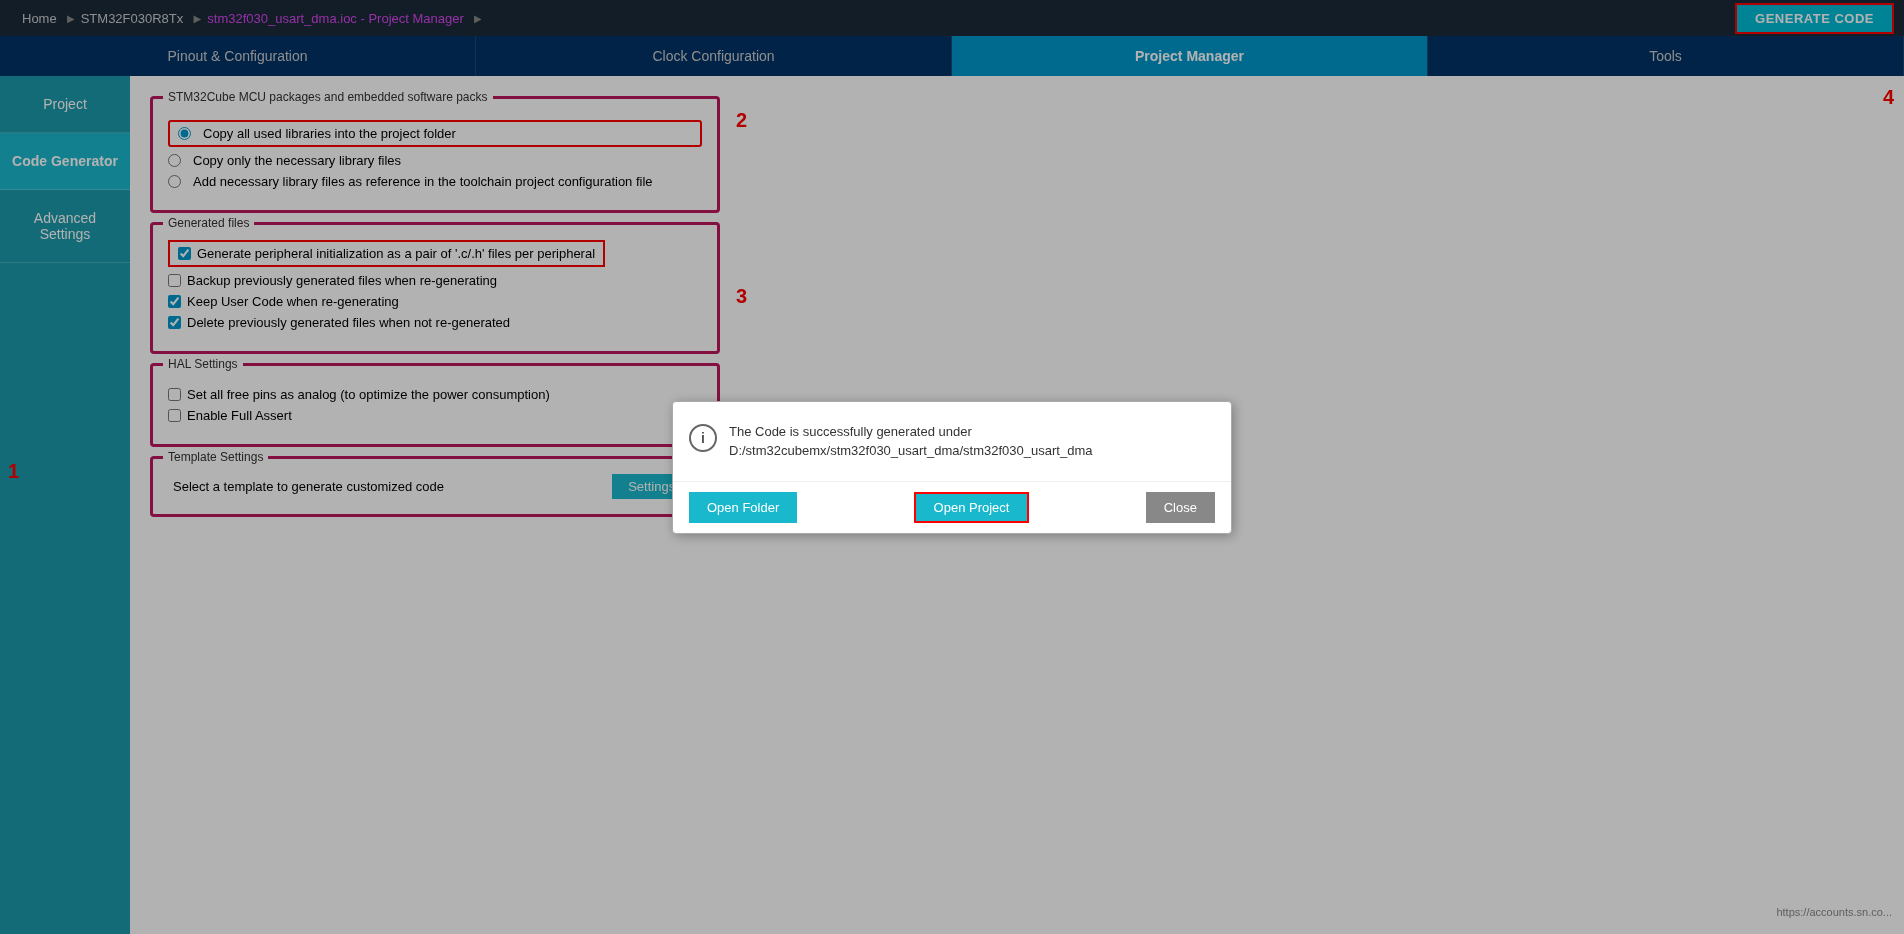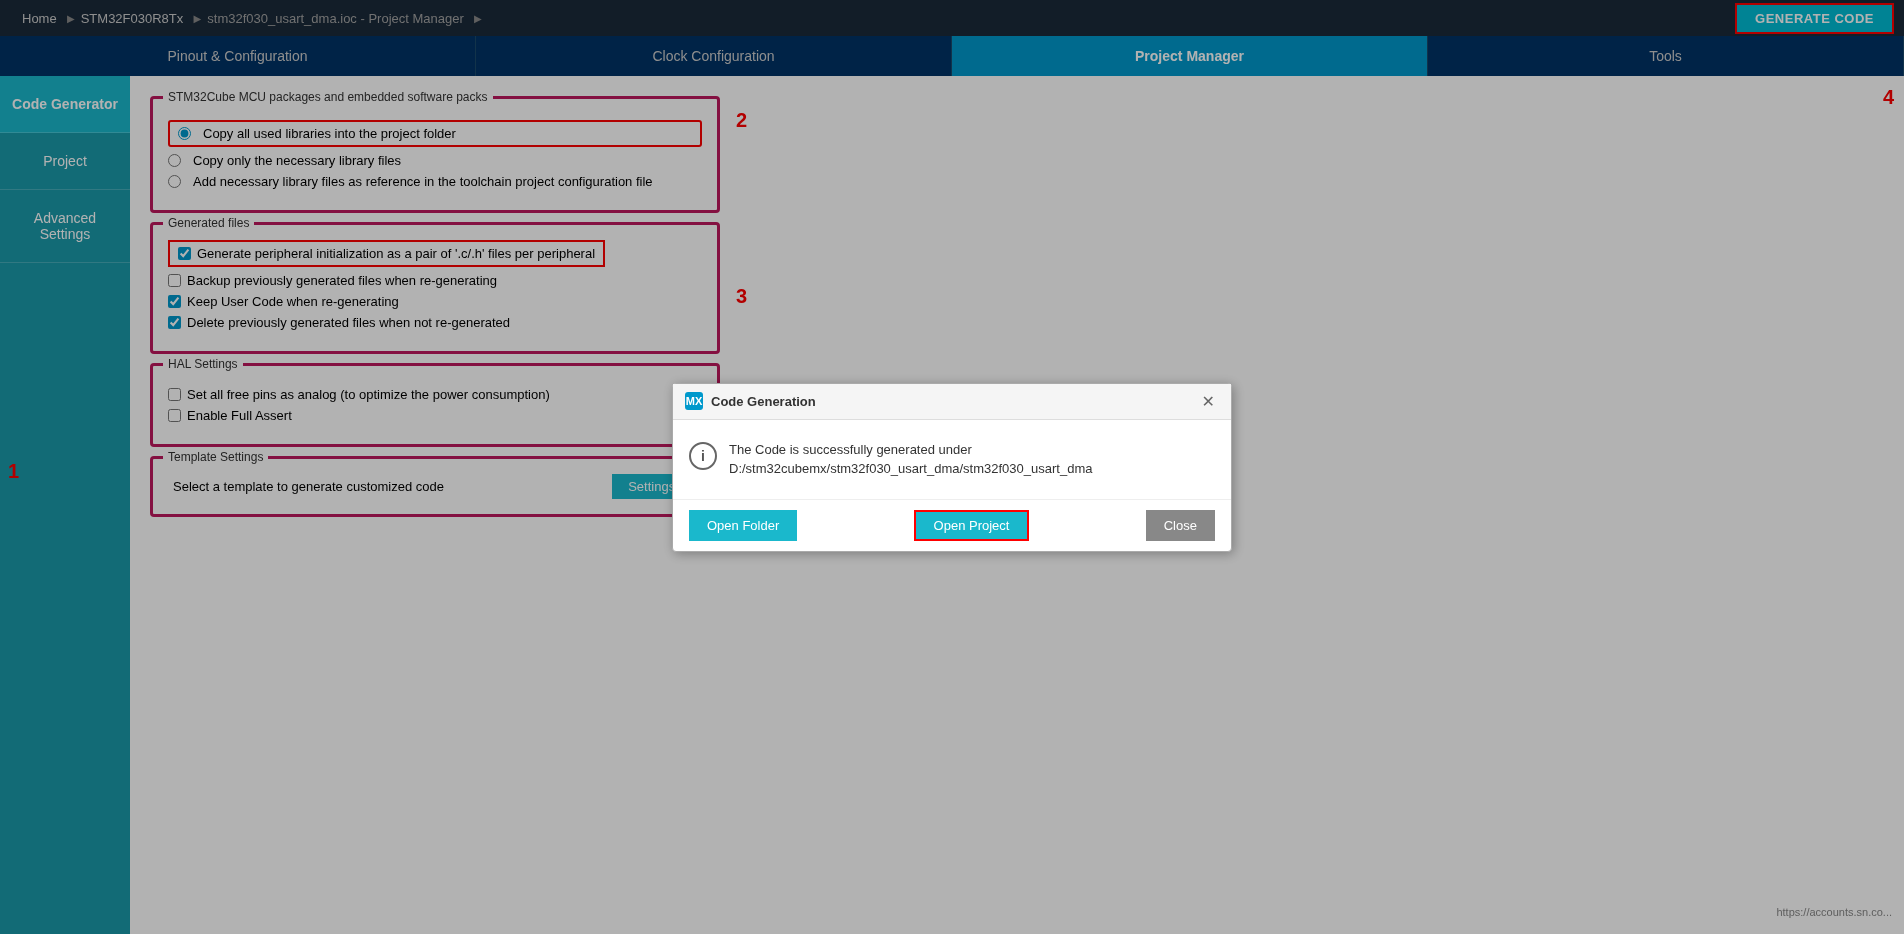--- a/index.html
+++ b/index.html
@@ -25,21 +25,21 @@
     }
     .breadcrumb-item::after {
       content: '▶';
       position: absolute;
       right: -6px;
       color: #888;
       font-size: 10px;
       z-index: 1;
     }
     .breadcrumb-item:last-child::after { display: none; }
-    .breadcrumb-item.active { color: #a3a3a3; }
+    .breadcrumb-item.active { color: #d946ef; }
     .generate-btn {
       margin-left: auto;
       background: #00bcd4;
       color: white;
       border: 2px solid red;
       padding: 6px 18px;
       font-size: 13px;
       font-weight: bold;
       cursor: pointer;
       letter-spacing: 0.5px;
@@ -277,22 +277,22 @@
 <div class="tab-bar">
   <div class="tab">Pinout &amp; Configuration</div>
   <div class="tab">Clock Configuration</div>
   <div class="tab active">Project Manager</div>
   <div class="tab">Tools</div>
 </div>
 
 <div class="main-layout">
 
   <div class="sidebar">
+    <div class="sidebar-item">Project</div>
     <div class="sidebar-item active">Code Generator</div>
-    <div class="sidebar-item">Project</div>
     <div class="sidebar-item">Advanced Settings</div>
 
     <div style="position:absolute; left:8px; top:460px;">
       <span class="anno-red">1</span>
     </div>
   </div>
 
   <div class="content-area">
 
     <div style="position:absolute; right:10px; top:10px;">
@@ -365,25 +365,20 @@
         <span>Select a template to generate customized code</span>
         <button class="settings-btn">Settings...</button>
       </div>
     </div>
 
   </div>
 </div>
 
 <div class="dialog-overlay">
   <div class="dialog">
-    <div class="dialog-title-bar">
-      <div class="dialog-icon">MX</div>
-      <span class="dialog-title">Code Generation</span>
-      <button class="dialog-close">✕</button>
-    </div>
     <div class="dialog-body">
       <div class="info-icon">i</div>
       <span class="dialog-message">The Code is successfully generated under D:/stm32cubemx/stm32f030_usart_dma/stm32f030_usart_dma</span>
     </div>
     <div class="dialog-footer">
       <button class="dialog-btn btn-open-folder">Open Folder</button>
       <button class="dialog-btn btn-open-project">Open Project</button>
       <button class="dialog-btn btn-close">Close</button>
     </div>
 

